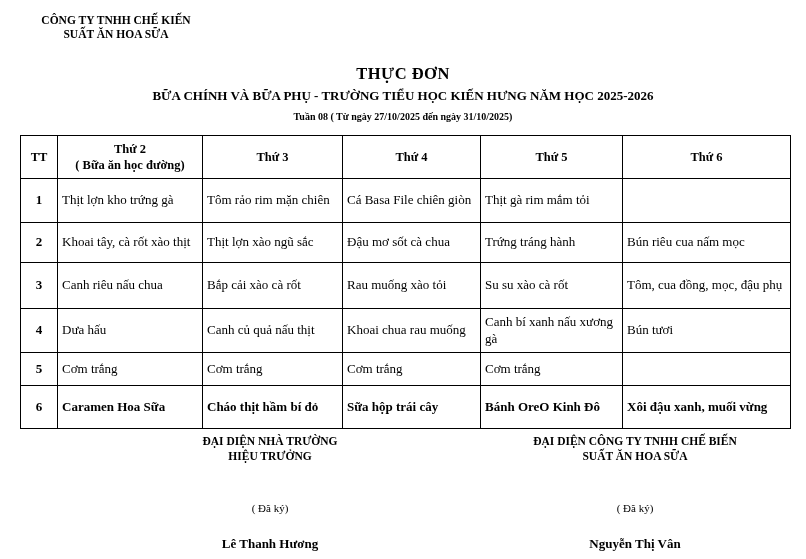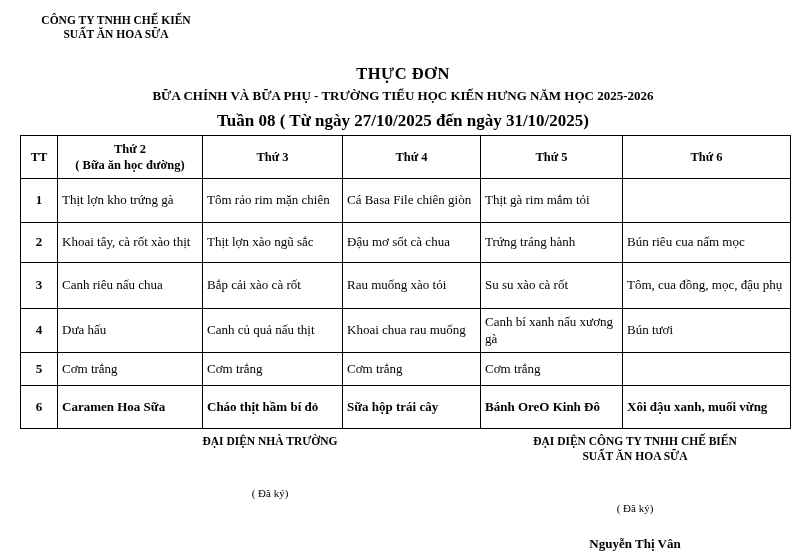--- a/index.html
+++ b/index.html
@@ -36,21 +36,21 @@
     text-align: center;
     font-weight: bold;
     font-size: 13px;
   }
   .doc-week {
     position: absolute;
     left: 0; top: 111px;
     width: 806px;
     text-align: center;
     font-weight: bold;
-    font-size: 17px;
+    font-size: 10px;
   }
   table.menu {
     position: absolute;
     left: 20px; top: 135px;
     width: 770px;
     border-collapse: collapse;
     table-layout: fixed;
     font-size: 13px;
     border-radius: 10px;
   }
@@ -162,21 +162,23 @@
       <td>Cháo thịt hầm bí đỏ</td>
       <td>Sữa hộp trái cây</td>
       <td>Bánh OreO Kinh Đô</td>
       <td>Xôi đậu xanh, muối vừng</td>
     </tr>
   </tbody>
 </table>
 
 <div class="sig-block sig-left">
   <div class="sig-role">ĐẠI DIỆN NHÀ TRƯỜNG</div>
+  <div class="sig-role">HIỆU TRƯỞNG</div>
   <div class="sig-signed">( Đã ký)</div>
+  <div class="sig-name">Lê Thanh Hương</div>
 </div>
 
 <div class="sig-block sig-right">
   <div class="sig-role">ĐẠI DIỆN CÔNG TY TNHH CHẾ BIẾN</div>
   <div class="sig-role">SUẤT ĂN HOA SỮA</div>
   <div class="sig-signed">( Đã ký)</div>
   <div class="sig-name">Nguyễn Thị Vân</div>
 </div>
 
 </body></html>

